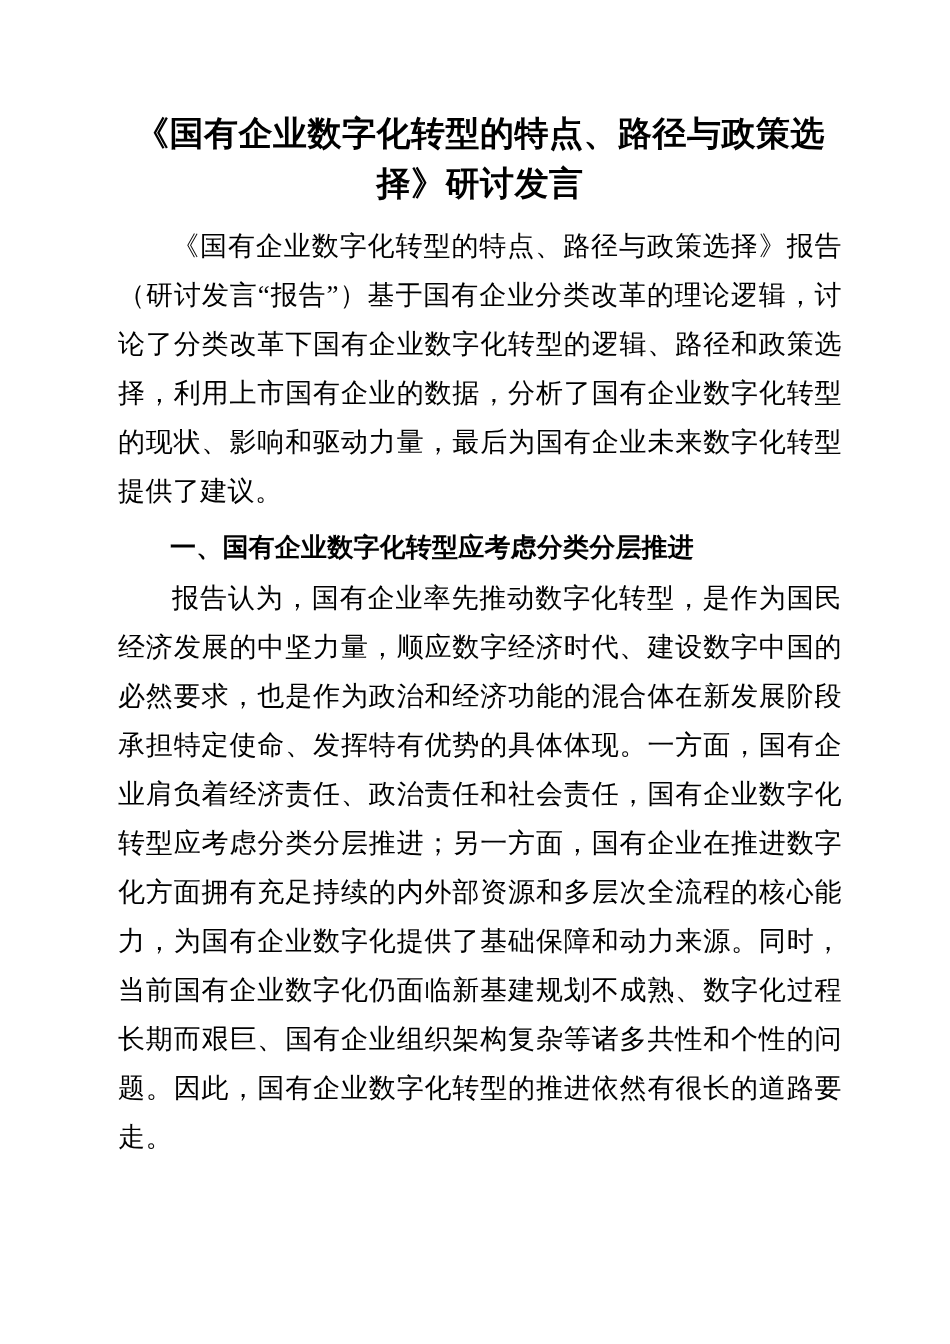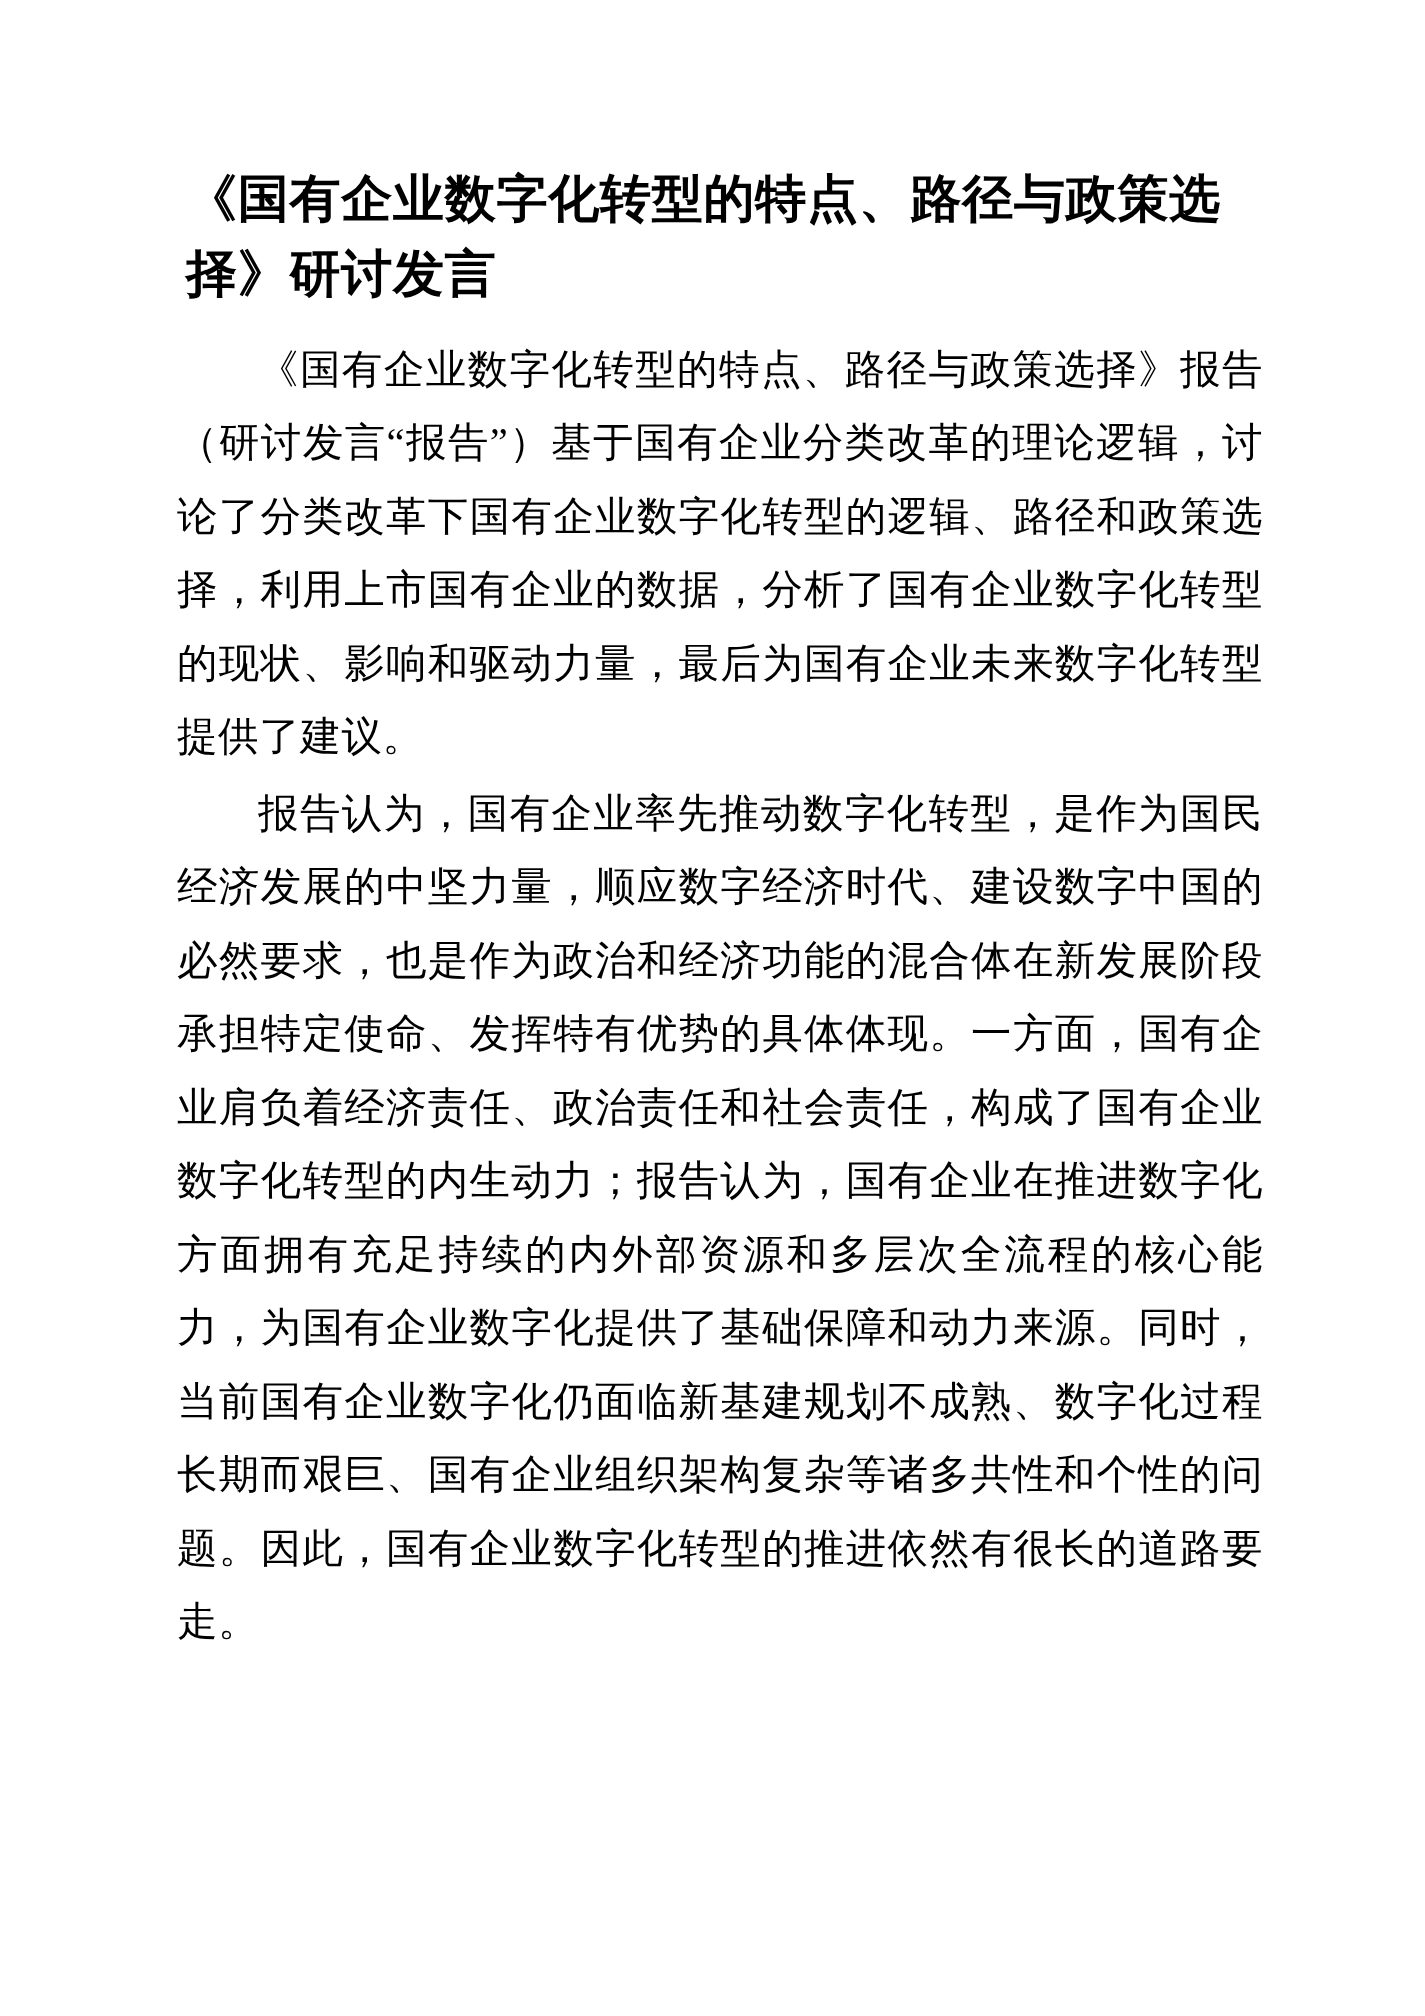--- a/index.html
+++ b/index.html
@@ -19,20 +19,21 @@
     height: 1344px;
     box-sizing: border-box;
     padding: 108px 108px 60px 118px;
     position: relative;
   }
   .doc-title {
     font-family: "DejaVu Serif", "Liberation Serif", serif;
     font-weight: bold;
     font-size: 34px;
     line-height: 50px;
+    text-align: center;
     letter-spacing: 0.5px;
     margin: 0 0 14px 0;
     padding: 0 6px;
   }
   .para {
     font-size: 27px;
     line-height: 49px;
     text-align: justify;
     text-justify: inter-ideograph;
     text-indent: 2em;
@@ -48,14 +49,15 @@
     margin: 6px 0 2px 0;
     letter-spacing: 0.2px;
   }
 </style>
 </head>
 <body>
 
 <div class="page">
   <h1 class="doc-title">《国有企业数字化转型的特点、路径与政策选择》研讨发言</h1>
   <p class="para">《国有企业数字化转型的特点、路径与政策选择》报告（研讨发言“报告”）基于国有企业分类改革的理论逻辑，讨论了分类改革下国有企业数字化转型的逻辑、路径和政策选择，利用上市国有企业的数据，分析了国有企业数字化转型的现状、影响和驱动力量，最后为国有企业未来数字化转型提供了建议。</p>
-  <p class="para">报告认为，国有企业率先推动数字化转型，是作为国民经济发展的中坚力量，顺应数字经济时代、建设数字中国的必然要求，也是作为政治和经济功能的混合体在新发展阶段承担特定使命、发挥特有优势的具体体现。一方面，国有企业肩负着经济责任、政治责任和社会责任，构成了国有企业数字化转型的内生动力；报告认为，国有企业在推进数字化方面拥有充足持续的内外部资源和多层次全流程的核心能力，为国有企业数字化提供了基础保障和动力来源。同时，当前国有企业数字化仍面临新基建规划不成熟、数字化过程长期而艰巨、国有企业组织架构复杂等诸多共性和个性的问题。因此，国有企业数字化转型的推进依然有很长的道路要走。</p>
+  <h2 class="heading">一、国有企业数字化转型应考虑分类分层推进</h2>
+  <p class="para">报告认为，国有企业率先推动数字化转型，是作为国民经济发展的中坚力量，顺应数字经济时代、建设数字中国的必然要求，也是作为政治和经济功能的混合体在新发展阶段承担特定使命、发挥特有优势的具体体现。一方面，国有企业肩负着经济责任、政治责任和社会责任，国有企业数字化转型应考虑分类分层推进；另一方面，国有企业在推进数字化方面拥有充足持续的内外部资源和多层次全流程的核心能力，为国有企业数字化提供了基础保障和动力来源。同时，当前国有企业数字化仍面临新基建规划不成熟、数字化过程长期而艰巨、国有企业组织架构复杂等诸多共性和个性的问题。因此，国有企业数字化转型的推进依然有很长的道路要走。</p>
 </div>
 
 </body></html>

